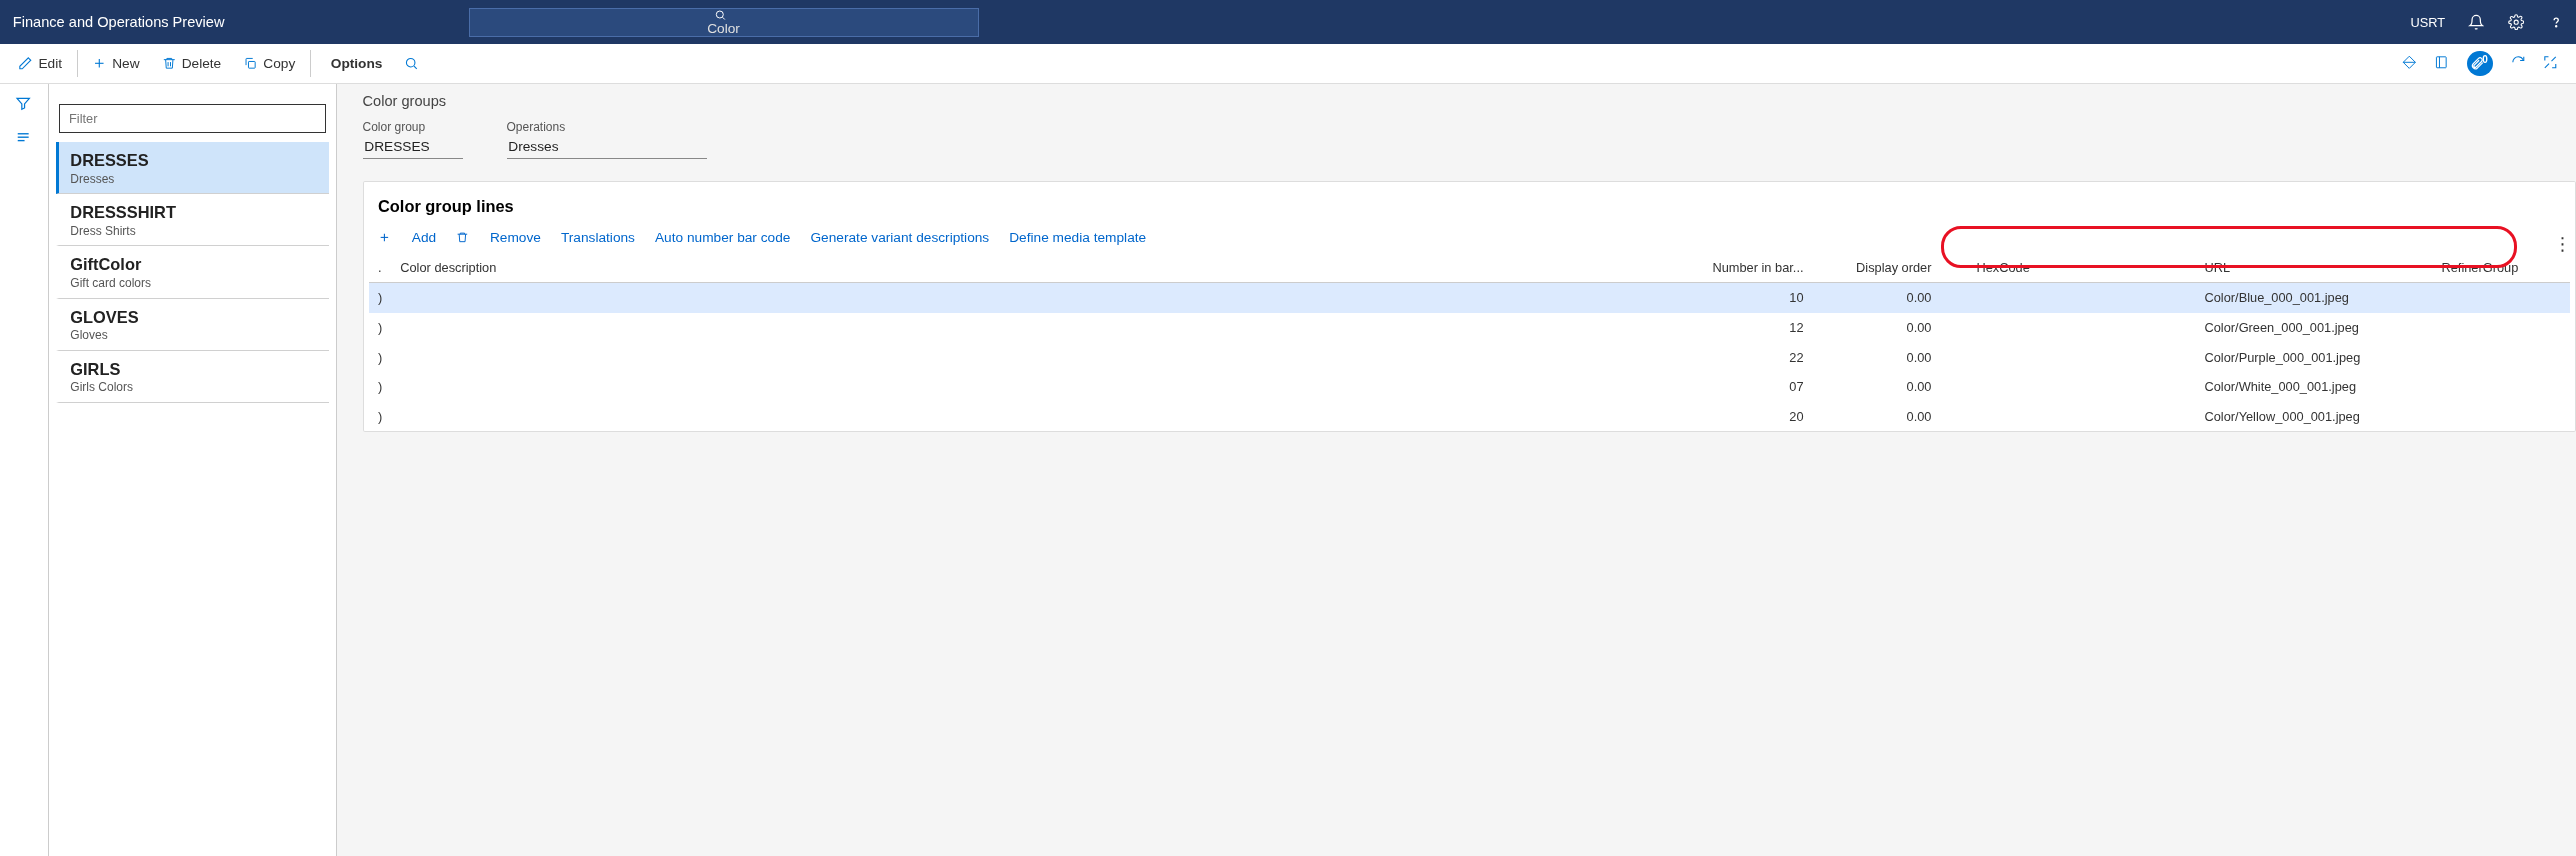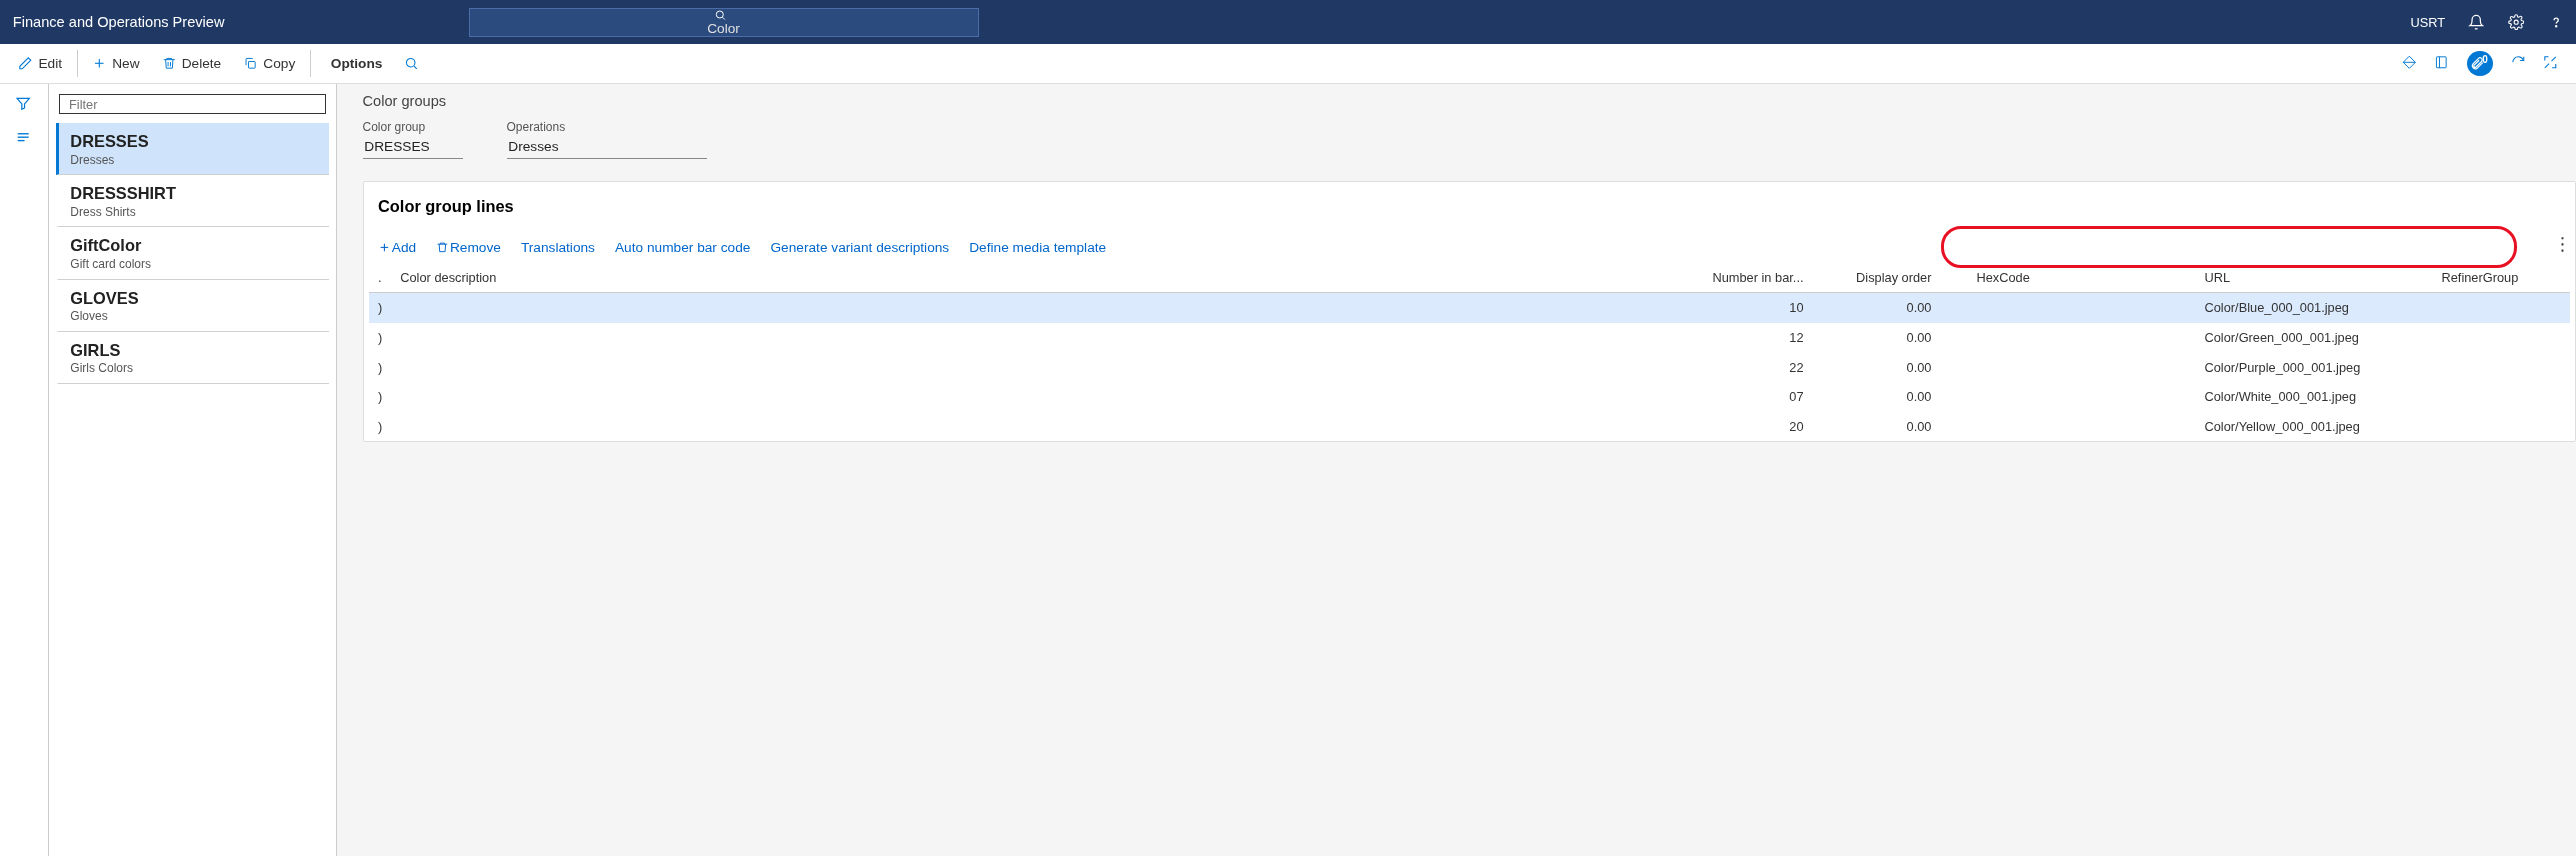--- a/index.html
+++ b/index.html
@@ -77,23 +77,23 @@
     .sidebar-rail .rail-icon { width: 18px; height: 18px; color: #0078d4; cursor: pointer; }
 
     .nav-panel {
       width: 288px;
       background: #fff;
       border-right: 0.9px solid #ccc;
       padding: 7.3px;
     }
     .filter-input {
       width: 98%;
-      height: 20px;
+      height: 29px;
       border: 1.4px solid #333;
-      margin: 3px 1% 9px 1%;
+      margin: 13px 1% 9px 1%;
       padding: 0 9px;
       font-size: 12.8px;
       color: #666;
     }
     .nav-item {
       padding: 9px 11px 7.3px 11px;
       border-bottom: 0.9px solid #d0d0d0;
       cursor: pointer;
       border-left: 3.6px solid transparent;
     }
@@ -121,21 +121,21 @@
 
     .card {
       background: #fff;
       border: 0.9px solid #ddd;
       border-radius: 1.8px;
       padding: 14.6px 5.5px 0 5.5px;
       position: relative;
     }
     .card-title { font-size: 16.4px; font-weight: 600; margin-left: 9px; margin-bottom: 14.6px; }
     .card-actions { display: flex; gap: 20px; padding: 0 9px 7.3px 9px; align-items: center; font-size: 13.7px; }
-    .card-actions .link { color: #0066cc; cursor: pointer; display: flex; align-items: center; gap: 1px; margin-top: 10px; }
+    .card-actions .link { color: #0066cc; cursor: pointer; display: flex; align-items: center; gap: 21px; }
 
     table { width: 100%; border-collapse: collapse; }
     th {
       text-align: left; font-weight: 400; font-size: 12.8px; color: #333;
       padding: 7.3px 9px; border-bottom: 0.9px solid #ccc;
     }
     td { font-size: 12.8px; padding: 7.3px 9px; color: #333; }
     td.num { text-align: right; padding-right: 36px; }
     th.num { text-align: right; padding-right: 36px; }
     tr.selected td { background: #dceafe; }

